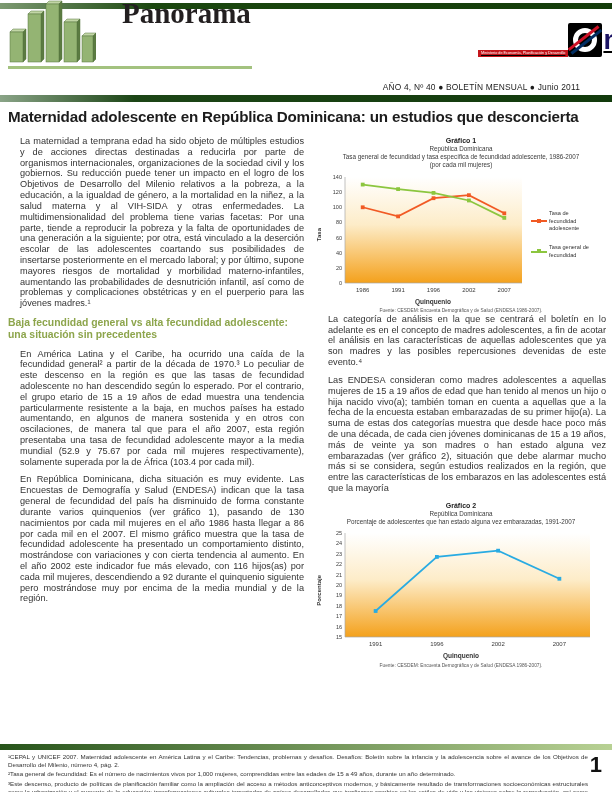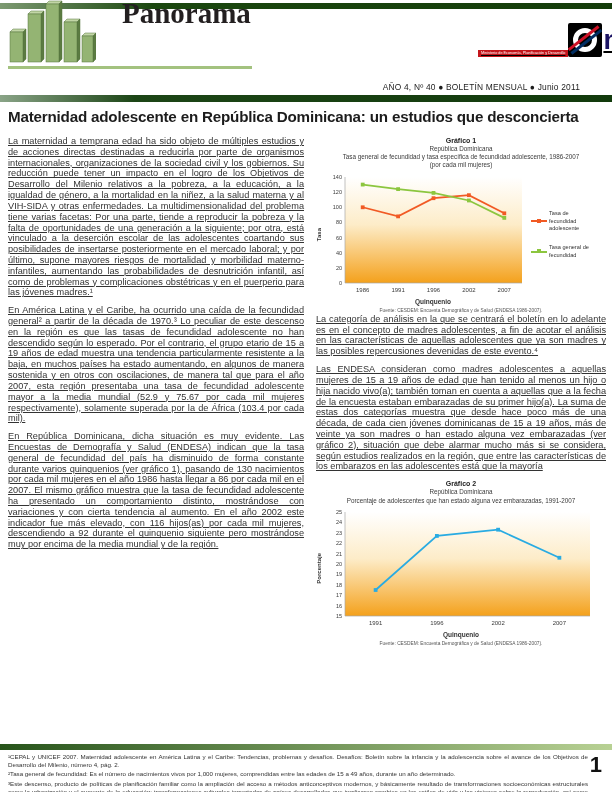--- a/index.html
+++ b/index.html
@@ -20,21 +20,21 @@
   .one-ne{font-size:27px;font-weight:bold;color:#1b1464;letter-spacing:-1px;line-height:.9;margin-left:1px;}
   .one-sub{font-size:4.8px;font-weight:bold;color:#1b1464;margin-top:1px;white-space:nowrap;}
   .issue{position:absolute;right:32px;top:82px;font-size:8.4px;color:#1d1d1d;letter-spacing:.2px;}
   .header-rule{position:absolute;left:0;top:95px;width:612px;height:7px;
           background:linear-gradient(to right,#8aa487,#1c4516 22%,#123a0c);}
   
   .title{position:absolute;left:8px;right:8px;top:108px;margin:0;font-size:15.2px;font-weight:bold;color:#1c1c1c;letter-spacing:-.2px;}
   .col{position:absolute;top:136px;font-size:9.2px;line-height:1.175;text-align:justify;color:#333;}
   .col.left{left:8px;width:296px;}
   .col.right{left:316px;width:290px;}
-  .col p{margin:0 0 7px 0;text-decoration:underline;}
+  .col p{margin:0 0 7px 12px;}
   .subhead{font-size:10.4px;line-height:1.18;font-weight:bold;color:#8da54c;margin:8px 0 7px 0;text-align:left;}
   
   figure.chart{margin:0;text-align:center;}
   figure.chart2{margin-top:6px;}
   .ct{font-size:6.3px;color:#3a3a3a;line-height:1.3;}
   .ct.b{font-size:7px;font-weight:bold;color:#222;}
   .chart-row{display:flex;align-items:center;justify-content:flex-start;margin-top:2px;}
   .ylab{writing-mode:vertical-rl;transform:rotate(180deg);font-size:6px;font-weight:bold;color:#333;flex:0 0 auto;}
   .legend{display:flex;flex-direction:column;gap:12px;margin-left:4px;width:62px;text-align:left;}
   .leg-item{display:flex;align-items:center;}
@@ -100,20 +100,21 @@
     <div class="one-sub">Oficina Nacional de Estadística</div>
   </div>
 
   <div class="issue">AÑO 4, Nº 40  ●  BOLETÍN MENSUAL  ●  Junio 2011</div>
   <div class="header-rule"></div>
 
   <h1 class="title">Maternidad adolescente en República Dominicana: un estudios que desconcierta</h1>
 
   <div class="col left">
     <p>La maternidad a temprana edad ha sido objeto de múltiples estudios y de acciones directas destinadas a reducirla por parte de organismos internacionales, organizaciones de la sociedad civil y los gobiernos. Su reducción puede tener un impacto en el logro de los Objetivos de Desarrollo del Milenio relativos a la pobreza, a la educación, a la igualdad de género, a la mortalidad en la niñez, a la salud materna y al VIH-SIDA y otras enfermedades. La multidimensionalidad del problema tiene varias facetas: Por una parte, tiende a reproducir la pobreza y la falta de oportunidades de una generación a la siguiente; por otra, está vinculado a la deserción escolar de las adolescentes coartando sus posibilidades de insertarse posteriormente en el mercado laboral; y por último, supone mayores riesgos de mortalidad y morbilidad materno-infantiles, aumentando las probabilidades de desnutrición infantil, así como de problemas y complicaciones obstétricas y en el puerperio para las jóvenes madres.¹</p>
+    <h2 class="subhead">Baja fecundidad general vs alta fecundidad adolescente: una situación sin precedentes</h2>
     <p>En América Latina y el Caribe, ha ocurrido una caída de la fecundidad general²  a partir de la década de 1970.³ Lo peculiar de este descenso en la región es que las tasas de fecundidad adolescente no han descendido según lo esperado. Por el contrario, el grupo etario de 15 a 19 años de edad muestra una tendencia particularmente resistente a la baja, en muchos países ha estado aumentando, en algunos de manera sostenida y en otros con oscilaciones, de manera tal que para el año 2007, esta región presentaba una tasa de fecundidad adolescente mayor a la media mundial (52.9 y 75.67 por cada mil mujeres respectivamente), solamente superada por la de África (103.4 por cada mil).</p>
     <p>En República Dominicana, dicha situación es muy evidente. Las Encuestas de Demografía y Salud (ENDESA) indican que la tasa general de fecundidad del país ha disminuido de forma constante durante varios quinquenios (ver gráfico 1), pasando de 130 nacimientos por cada mil mujeres en el año 1986 hasta llegar a 86 por cada mil en el 2007. El mismo gráfico muestra que la tasa de fecundidad adolescente ha presentado un comportamiento distinto, mostrándose  con variaciones y con cierta tendencia al aumento. En el año 2002 este indicador fue más elevado, con 116 hijos(as) por cada mil mujeres, descendiendo a 92 durante el quinquenio siguiente pero  mostrándose muy por encima de la media mundial y de la región.</p>
   </div>
 
   <div class="col right">
     <figure class="chart">
       <div class="ct b">Gráfico 1</div>
       <div class="ct">República Dominicana</div>
       <div class="ct">Tasa general de fecundidad y tasa específica de fecundidad adolescente, 1986-2007</div>
       <div class="ct">(por cada mil mujeres)</div>

